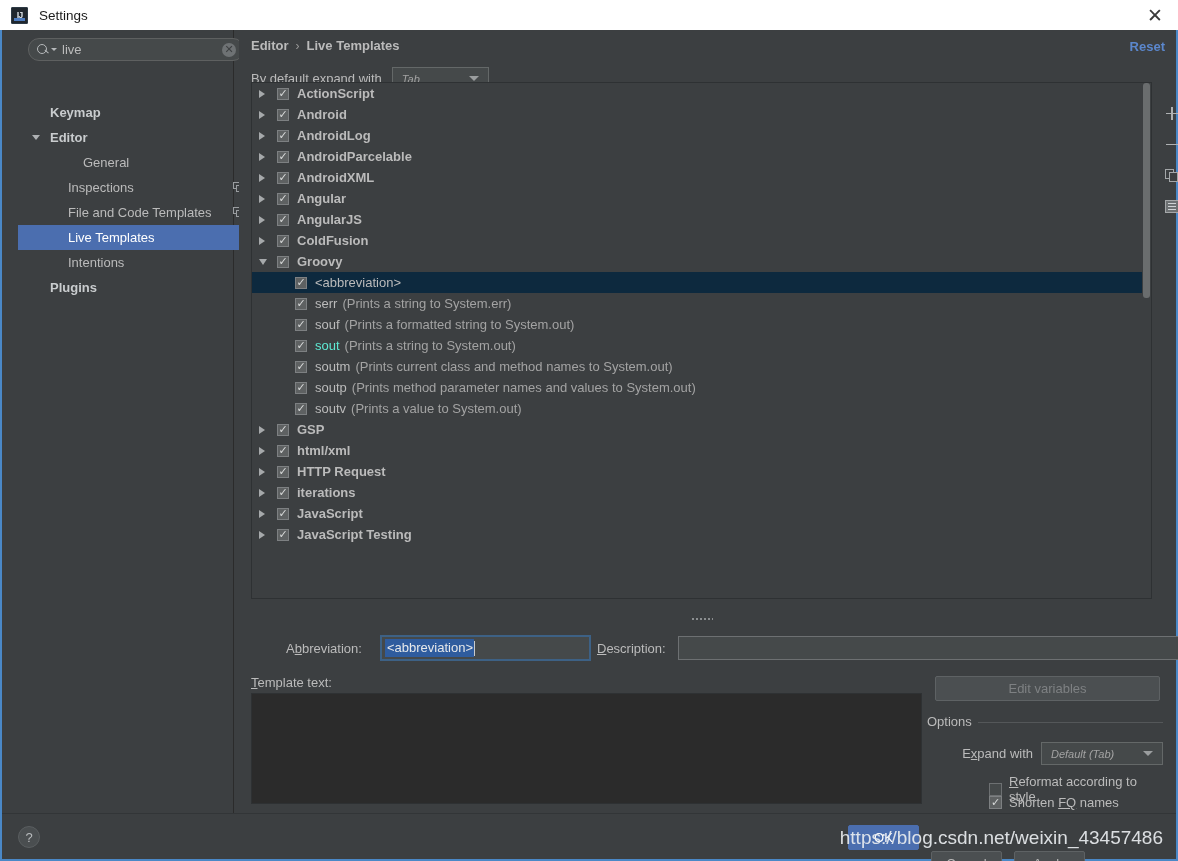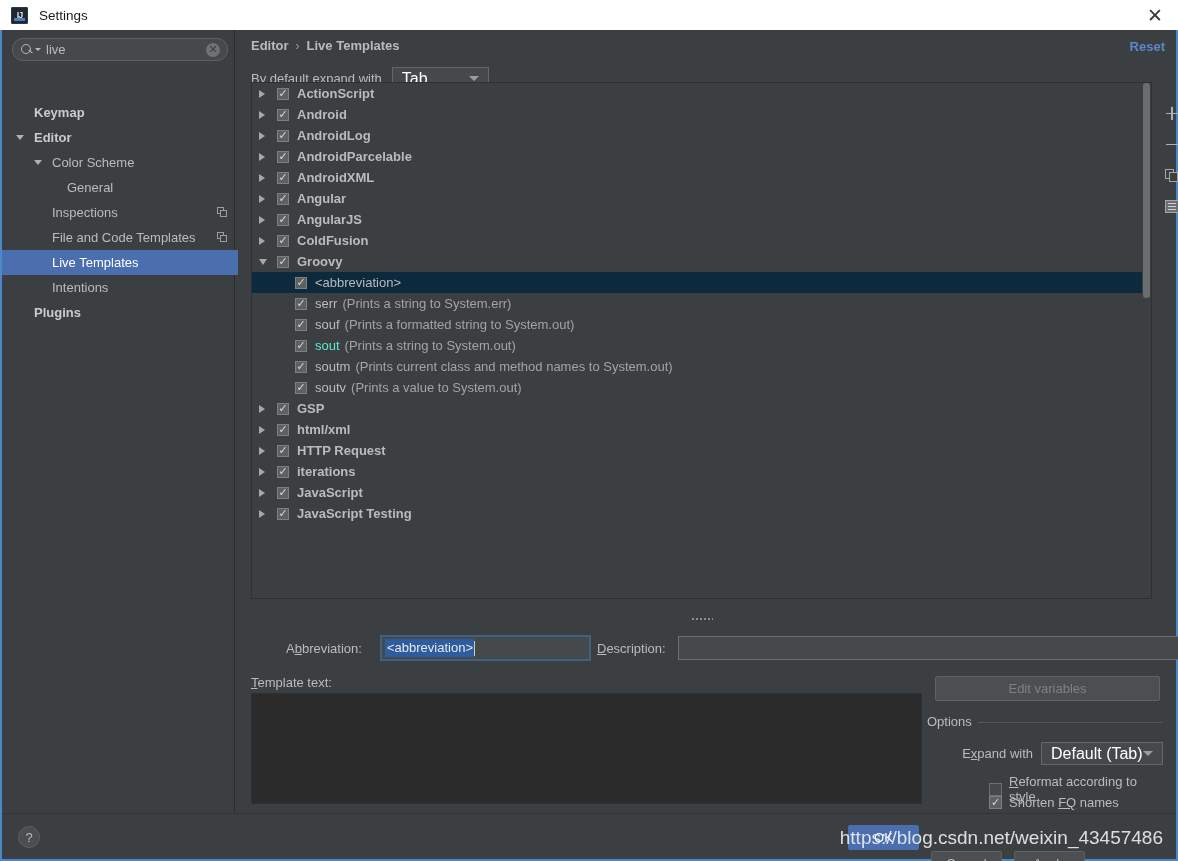--- a/index.html
+++ b/index.html
@@ -43,21 +43,21 @@
   .dialog {
     position: absolute; left: 0; top: 30px; width: 1178px; height: 831px;
     background: #3c3f41;
     border-left: 2px solid #4a88c7;
     border-right: 2px solid #4a88c7;
     border-bottom: 2px solid #4a88c7;
   }
 
   
   .sidebar {
-    position: absolute; left: 0; top: 0; width: 233px; height: 785px;
+    position: absolute; left: 16px; top: 0; width: 216px; height: 785px;
     background: #3c3f41; border-right: 1px solid #2b2b2b; padding-left: 44px;
   }
   .search-wrap {
     position: absolute; left: 10px; top: 8px; width: 216px; height: 23px;
   }
   .search-box {
     width: 100%; height: 100%;
     background: #45494a; border: 1px solid #5e6060; border-radius: 11px;
     display: flex; align-items: center; position: relative;
   }
@@ -127,21 +127,21 @@
 
   .expandrow {
     position: absolute; left: 12px; top: 37px;
     display: flex; align-items: center; gap: 10px;
   }
   .expandrow .lbl { font-size: 13px; color: #bbbbbb; }
   .combo {
     height: 23px; background: #45494a; border: 1px solid #646868;
     display: flex; align-items: center; position: relative; cursor: pointer;
   }
-  .combo .cval { font-size: 16px; color: #ffffff; padding-left: 9px; }
+  .combo .cval { font-size: 11px; color: #a3a3a3; padding-left: 9px; font-style: italic; }
   .combo .carr {
     position: absolute; right: 9px; width: 0; height: 0;
     border-left: 5px solid transparent; border-right: 5px solid transparent;
     border-top: 5px solid #9b9e9f;
   }
   #expand-default-combo { width: 97px; }
 
   
   .treepanel {
     position: absolute; left: 12px; top: 52px; width: 901px; height: 517px;
@@ -372,24 +372,20 @@
     </div>
     <div class="nav" id="nav-list">
         <div class="nav-item bold">
           <span class="nav-label" style="margin-left: 32px;">Keymap</span>
         </div>
         <div class="nav-item bold">
           <span class="nav-arrow" style="left: 14px;"></span>
           <span class="nav-label" style="margin-left: 32px;">Editor</span>
         </div>
         <div class="nav-item">
-          <span class="nav-arrow" style="left: 32px;"></span>
-          <span class="nav-label" style="margin-left: 50px;">Color Scheme</span>
-        </div>
-        <div class="nav-item">
           <span class="nav-label" style="margin-left: 65px;">General</span>
         </div>
         <div class="nav-item">
           <span class="nav-label" style="margin-left: 50px;">Inspections</span>
           <span class="nav-copy">
             <span class="a"></span>
             <span class="b"></span>
           </span>
         </div>
         <div class="nav-item">
@@ -492,20 +488,25 @@
             </div>
             <div class="trow child-row">
               <span class="t-check"></span>
               <span class="t-name child blue">sout</span>
               <span class="t-desc">(Prints a string to System.out)</span>
             </div>
             <div class="trow child-row">
               <span class="t-check"></span>
               <span class="t-name child">soutm</span>
               <span class="t-desc">(Prints current class and method names to System.out)</span>
+            </div>
+            <div class="trow child-row">
+              <span class="t-check"></span>
+              <span class="t-name child">soutp</span>
+              <span class="t-desc">(Prints method parameter names and values to System.out)</span>
             </div>
             <div class="trow child-row">
               <span class="t-check"></span>
               <span class="t-name child">soutv</span>
               <span class="t-desc">(Prints a value to System.out)</span>
             </div>
             <div class="trow group">
               <span class="t-arrow collapsed"></span>
               <span class="t-check"></span>
               <span class="t-name">GSP</span>

